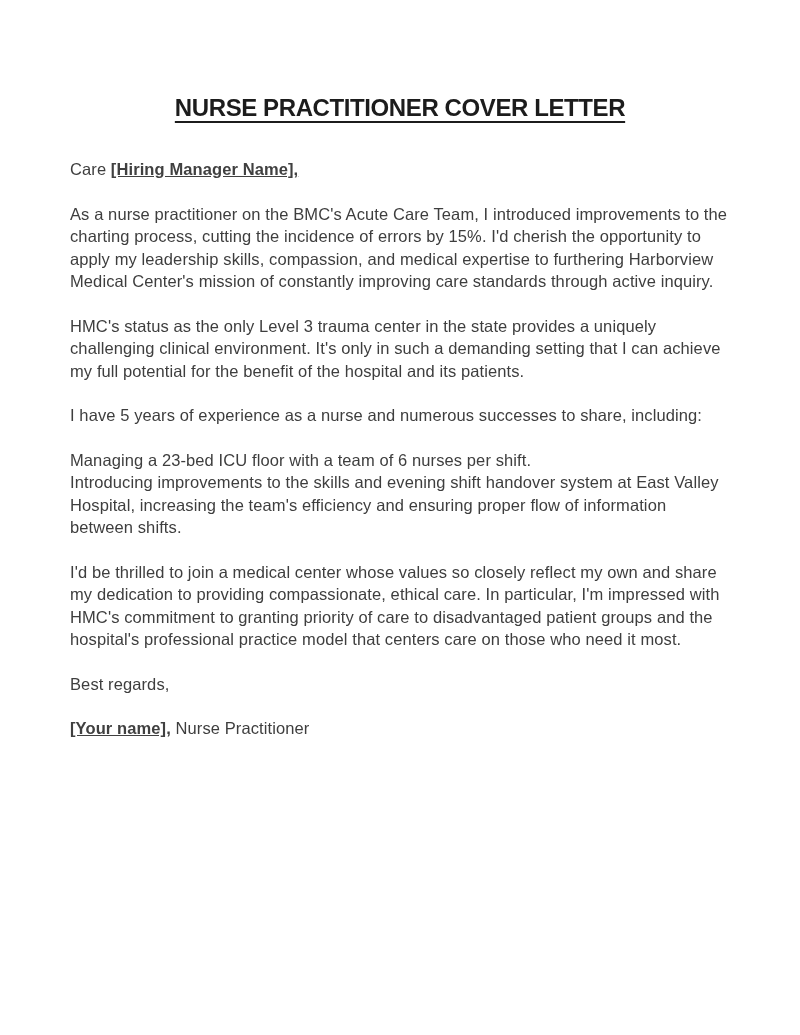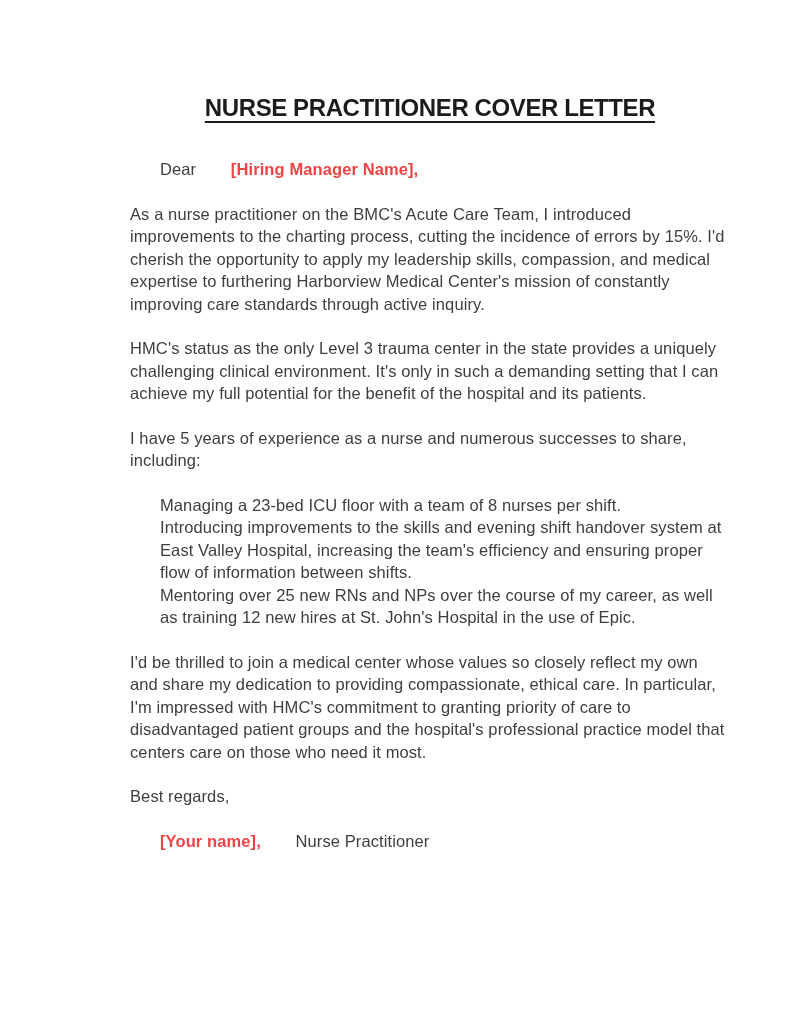--- a/index.html
+++ b/index.html
@@ -1,15 +1,15 @@
 <!DOCTYPE html>
 <html><head>
 <meta charset="utf-8">
 <style>
-  * { box-sizing: border-box; padding-left: 30px; }
+  * { box-sizing: border-box; }
   html, body { margin: 0; padding: 0; }
   body {
     width: 800px;
     height: 1035px;
     background: #ffffff;
     font-family: "Liberation Sans", "DejaVu Sans", sans-serif;
   }
   .page {
     width: 800px;
     height: 1035px;
@@ -33,44 +33,44 @@
     color: #1c1c1c;
     text-decoration: underline;
     text-decoration-thickness: 2px;
     text-underline-offset: 5px;
   }
   p { margin: 0 0 22px 0; }
   .achievements { margin: 0 0 22px 0; }
   .achievements p { margin: 0; }
   .bold-placeholder {
     font-weight: 700;
-    color: #ef4444;
+    color: #404040;
+    text-decoration: underline;
   }
   .signature-line { margin-bottom: 0; }
 </style>
 </head>
 <body>
 
 <div class="page">
   <div class="content">
 
     <h1 class="letter-title">NURSE PRACTITIONER COVER LETTER</h1>
 
-    <p class="salutation"><span>Dear </span><span class="bold-placeholder">[Hiring Manager Name],</span></p>
+    <p class="salutation"><span>Care </span><span class="bold-placeholder">[Hiring Manager Name],</span></p>
 
     <p>As a nurse practitioner on the BMC's Acute Care Team, I introduced improvements to the charting process, cutting the incidence of errors by 15%. I'd cherish the opportunity to apply my leadership skills, compassion, and medical expertise to furthering Harborview Medical Center's mission of constantly improving care standards through active inquiry.</p>
 
     <p>HMC's status as the only Level 3 trauma center in the state provides a uniquely challenging clinical environment. It's only in such a demanding setting that I can achieve my full potential for the benefit of the hospital and its patients.</p>
 
     <p>I have 5 years of experience as a nurse and numerous successes to share, including:</p>
 
     <div class="achievements">
-      <p>Managing a 23-bed ICU floor with a team of 8 nurses per shift.</p>
+      <p>Managing a 23-bed ICU floor with a team of 6 nurses per shift.</p>
       <p>Introducing improvements to the skills and evening shift handover system at East Valley Hospital, increasing the team's efficiency and ensuring proper flow of information between shifts.</p>
-      <p>Mentoring over 25 new RNs and NPs over the course of my career, as well as training 12 new hires at St. John's Hospital in the use of Epic.</p>
     </div>
 
     <p>I'd be thrilled to join a medical center whose values so closely reflect my own and share my dedication to providing compassionate, ethical care. In particular, I'm impressed with HMC's commitment to granting priority of care to disadvantaged patient groups and the hospital's professional practice model that centers care on those who need it most.</p>
 
 
     <p>Best regards,</p>
 
     <p class="signature-line"><span class="bold-placeholder">[Your name],</span><span> Nurse Practitioner</span></p>
 
   </div>

